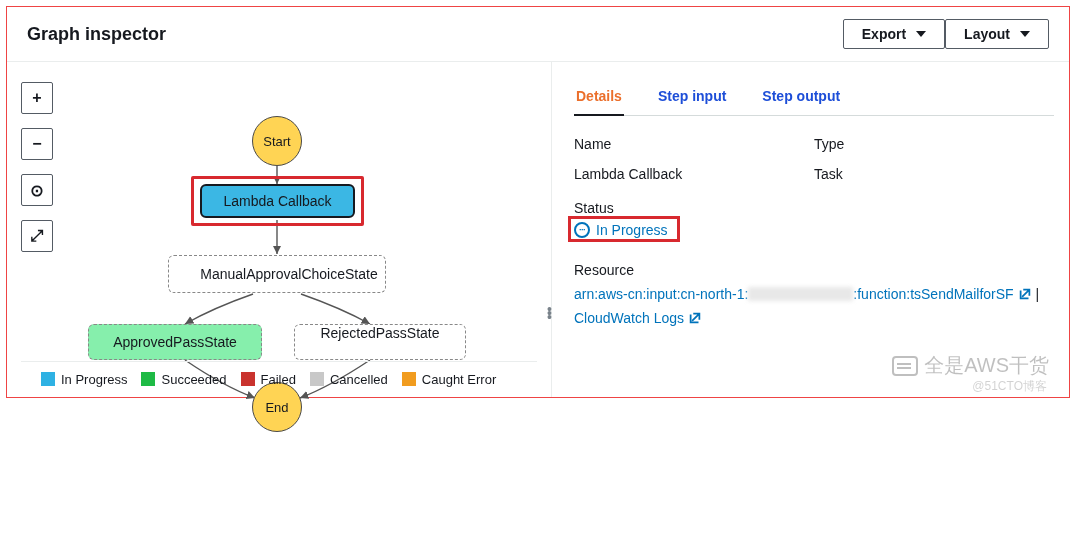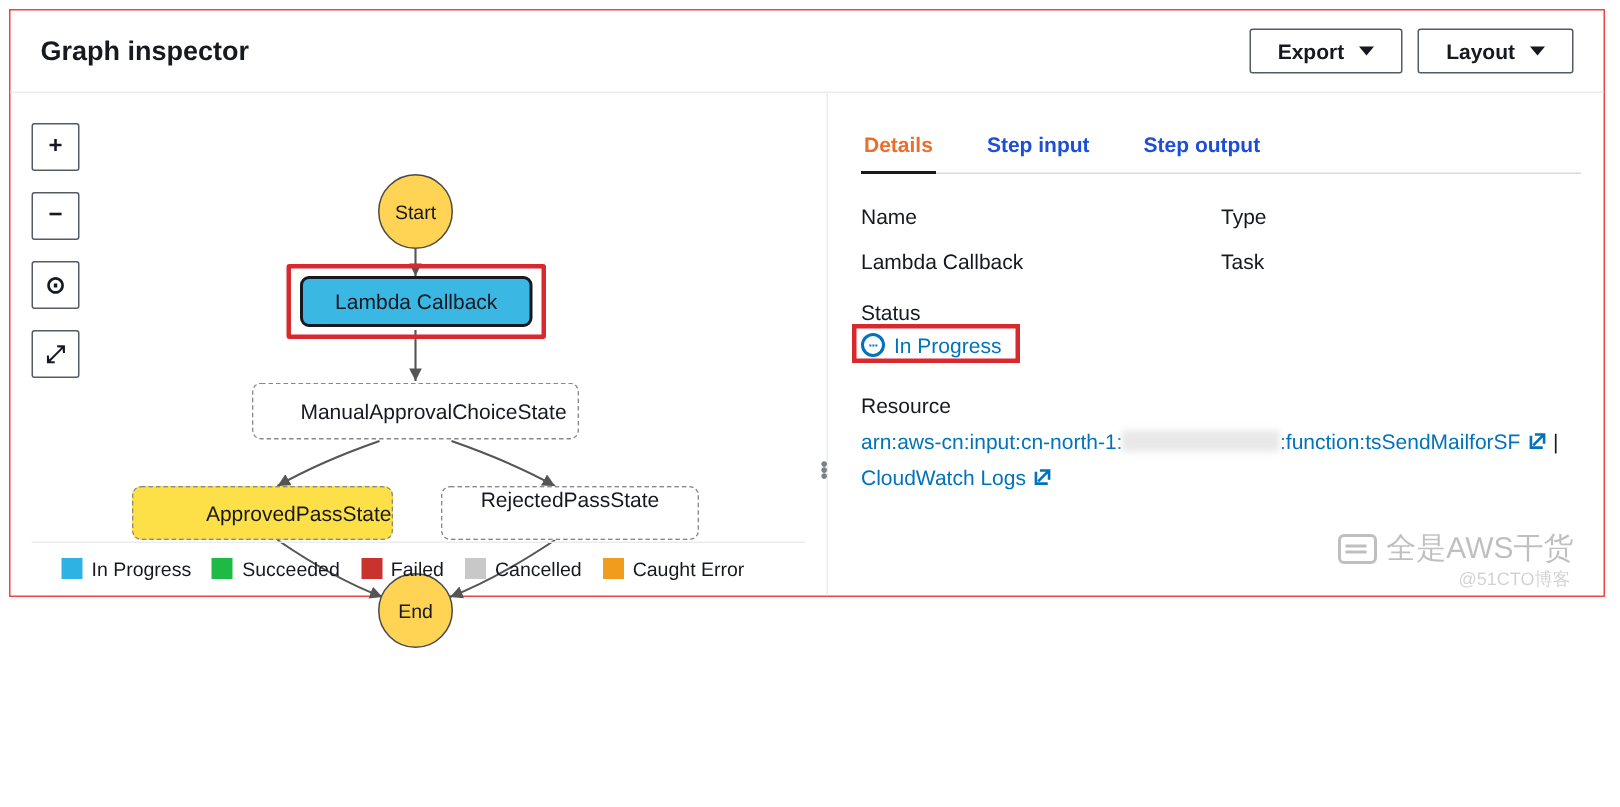--- a/index.html
+++ b/index.html
@@ -18,21 +18,21 @@
     width: 1064px; height: 392px;
     position: relative;
     display: flex; flex-direction: column;
   }
   .header {
     display: flex; align-items: center; justify-content: space-between;
     padding: 12px 20px 12px 20px;
     border-bottom: 1px solid #eaeded;
   }
   .title { font-size: 18px; font-weight: 700; }
-  .header-right { display: flex; gap: 10px; }
+  .header-right { display: flex; gap: 0; }
   .btn {
     border: 1px solid #545b64;
     background: #fff;
     color: #16191f;
     font-weight: 700;
     padding: 6px 18px;
     border-radius: 2px;
     display: flex; align-items: center; gap: 10px;
     cursor: pointer;
     font-size: 14px;
@@ -100,22 +100,22 @@
     position: absolute; left: 161px; top: 193px;
     width: 218px; height: 38px;
     border: 1.5px dashed #888; border-radius: 6px;
     display: flex; align-items: center; justify-content: center;
     font-size: 14px; background: #fff; padding-left: 24px;
   }
   .node-approved {
     position: absolute; left: 81px; top: 262px;
     width: 174px; height: 36px;
     border: 1.5px dashed #888; border-radius: 6px;
-    display: flex; align-items: center; justify-content: flex-end;
-    font-size: 14px; background: #fde047;
+    display: flex; align-items: center; justify-content: center;
+    font-size: 14px; background: #86efac;
   }
   .node-rejected {
     position: absolute; left: 287px; top: 262px;
     width: 172px; height: 36px;
     border: 1.5px dashed #888; border-radius: 6px;
     display: flex; align-items: flex-start; justify-content: center;
     font-size: 14px; background: #fff;
   }
   
   .legend {

